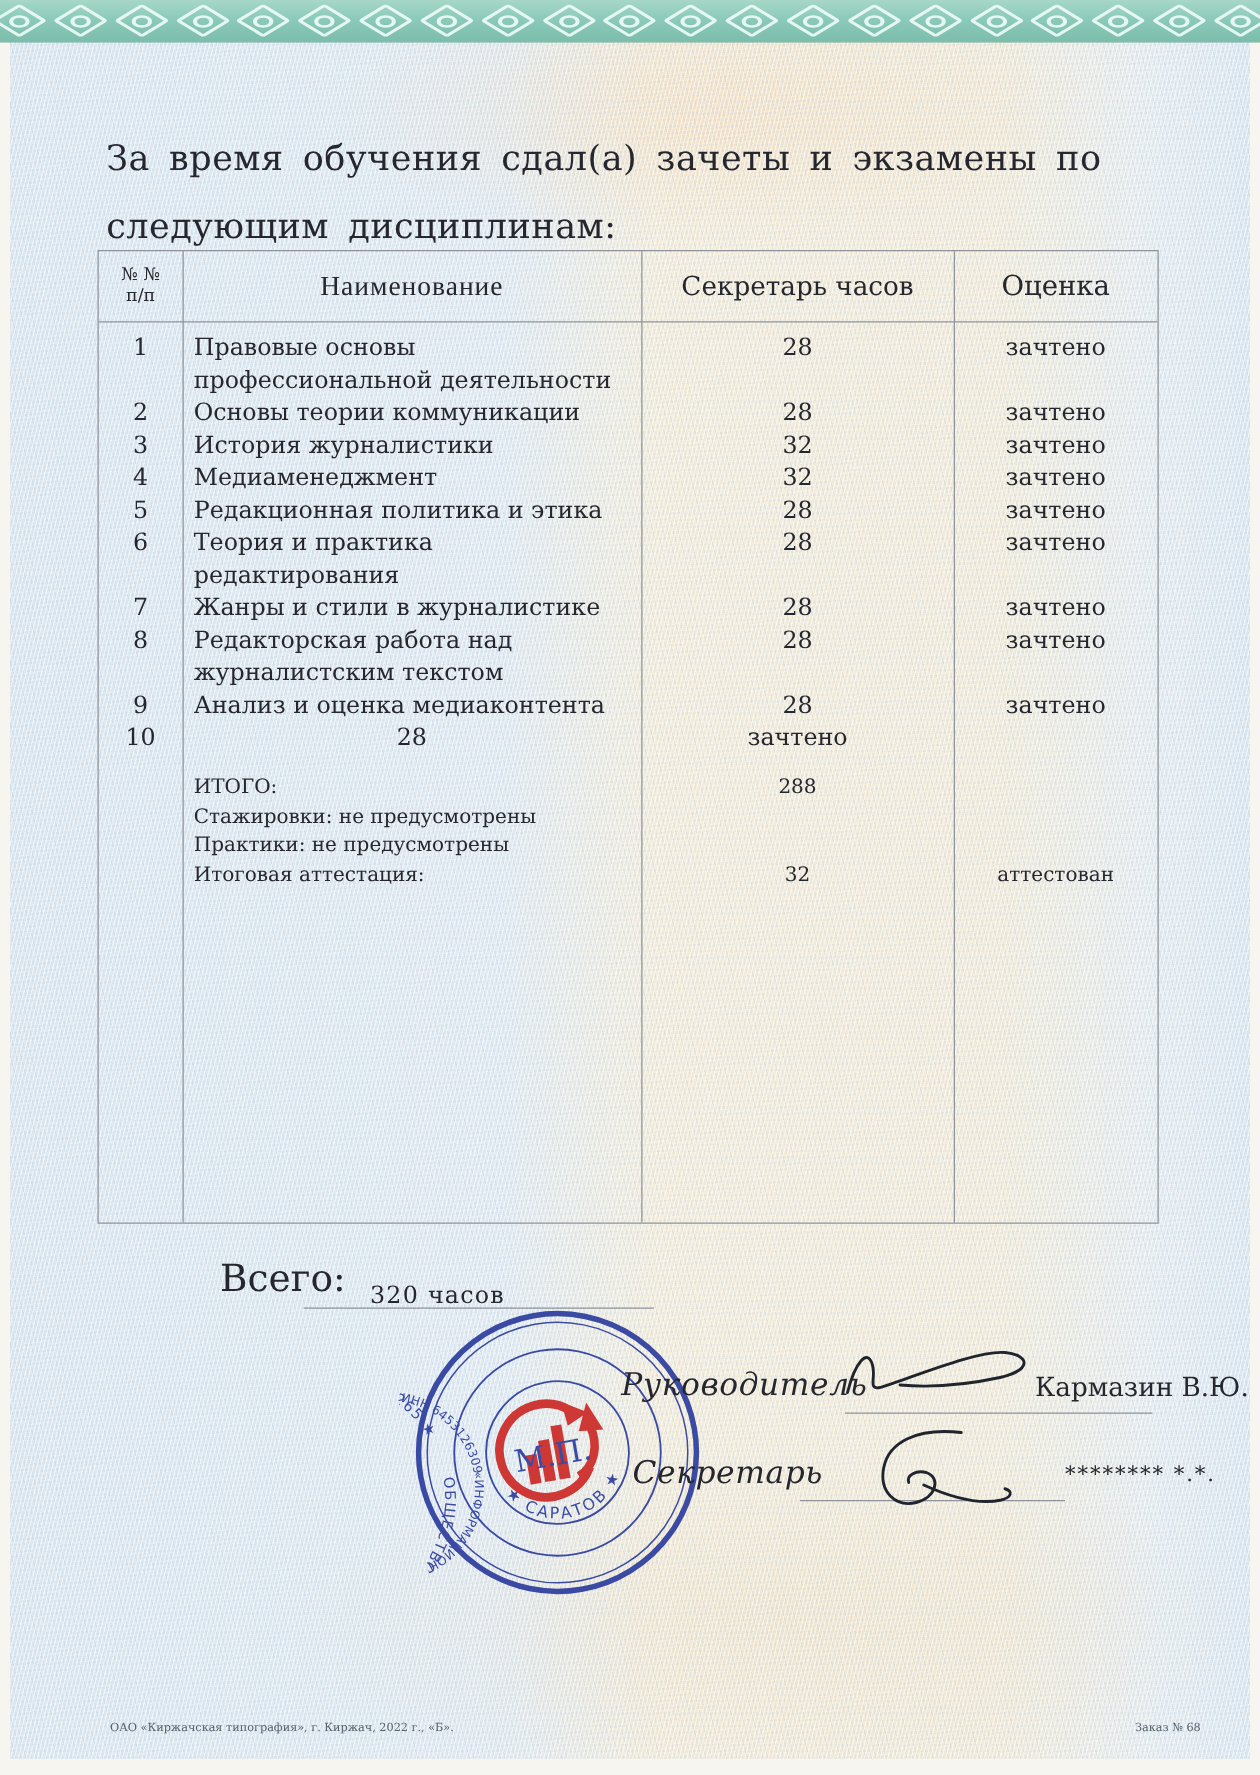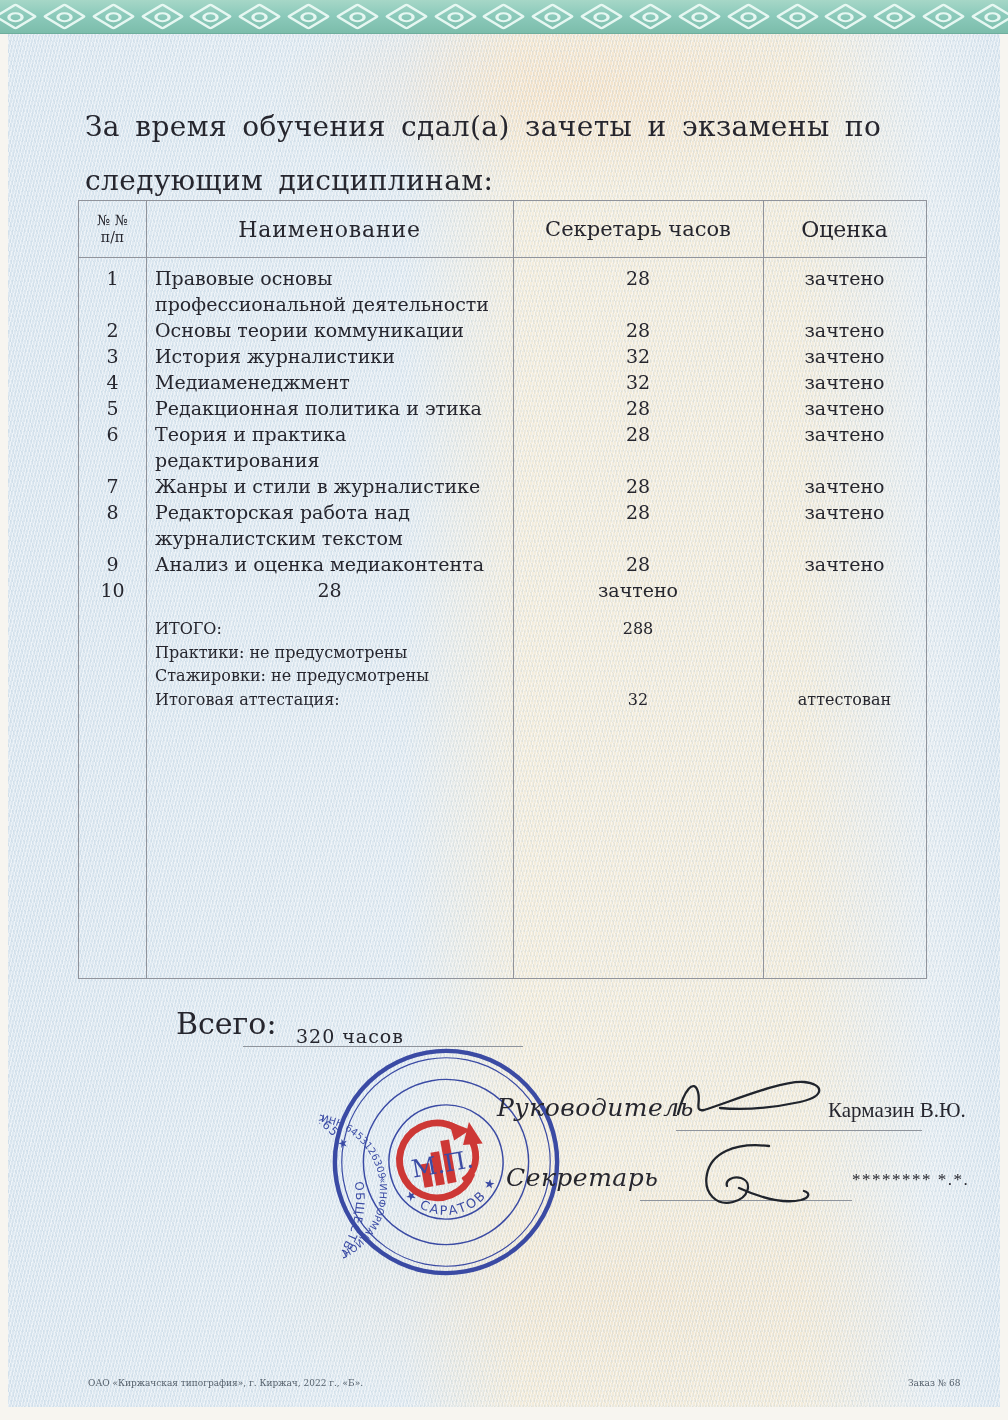--- a/index.html
+++ b/index.html
@@ -27,21 +27,21 @@
   
   .title{position:absolute;left:85px;top:100px;width:865px;font-size:28px;line-height:1.93;
     letter-spacing:0.4px;word-spacing:6px;font-weight:500;}
   
   .table{position:absolute;left:78px;top:200px;width:847px;height:777px;border:1px solid #90939b;box-sizing:content-box;}
   .vline{position:absolute;top:0;bottom:0;width:1px;background:#90939b;}
   .v1{left:67px}.v2{left:434px}.v3{left:684px}
   .thead{height:56px;border-bottom:1px solid #90939b;display:grid;
     grid-template-columns:67px 367px 250px 163px;align-items:center;text-align:center;}
   .h-num{font-size:14px;line-height:1.2;}
-  .h-name{font-size:22px;letter-spacing:0.8px;}
+  .h-name{font-size:22px;letter-spacing:0.8px;font-family:Liberation Serif, serif;}
   .h-hours{font-size:21px;}
   .h-grade{font-size:22px;}
   .tbody{padding-top:7px;}
   .trow{display:grid;grid-template-columns:67px 367px 250px 163px;font-size:19px;line-height:26px;align-items:start;}
   .c-num{text-align:center;}
   .c-name{padding:0 8px 0 9px;white-space:pre-line;}
   .c-hours{text-align:center;}
   .c-grade{text-align:center;}
   .tsummary{margin-top:14px;}
   .tsummary .trow{font-size:16px;line-height:23.5px;}
@@ -52,21 +52,21 @@
   
   .sig-label{position:absolute;font-size:25px;font-style:italic;letter-spacing:0.5px;}
   .lab-head{left:497px;top:1093px;}
   .lab-sec{left:506px;top:1163px;}
   .sig-line{position:absolute;border-bottom:1px solid #8f949c;}
   .line-head{left:676px;top:1130px;width:246px;}
   .line-sec{left:640px;top:1200px;width:212px;}
   .sig-svg{position:absolute;}
   .svg-head{left:672px;top:1072px;}
   .svg-sec{left:683px;top:1140px;}
-  .sig-name{position:absolute;font-size:21px;font-family:Liberation Serif, serif;}
+  .sig-name{position:absolute;font-size:21px;}
   .name-head{left:828px;top:1098px;}
   .name-sec{left:852px;top:1170px;font-size:17px;letter-spacing:1.5px;}
   
   .stamp{position:absolute;left:328px;top:1044px;width:236px;height:236px;transform:rotate(-10deg);opacity:0.93;}
   
   .footer{position:absolute;left:0;right:0;top:1378px;font-size:9px;color:#55606b;}
   .footer-left{position:absolute;left:88px;top:0;}
   .footer-right{position:absolute;left:897px;top:0;padding-left:11px;}
 </style>
 </head>
@@ -220,27 +220,27 @@
       </div>
     <div class="tsummary" id="tbody-summary">
         <div class="trow">
       <div class="c-num"></div>
       <div class="c-name">ИТОГО:</div>
       <div class="c-hours">288</div>
       <div class="c-grade"></div>
     </div>
         <div class="trow">
       <div class="c-num"></div>
-      <div class="c-name">Практики: не предусмотрены</div>
+      <div class="c-name">Стажировки: не предусмотрены</div>
       <div class="c-hours"></div>
       <div class="c-grade"></div>
     </div>
         <div class="trow">
       <div class="c-num"></div>
-      <div class="c-name">Стажировки: не предусмотрены</div>
+      <div class="c-name">Практики: не предусмотрены</div>
       <div class="c-hours"></div>
       <div class="c-grade"></div>
     </div>
         <div class="trow">
       <div class="c-num"></div>
       <div class="c-name">Итоговая аттестация:</div>
       <div class="c-hours">32</div>
       <div class="c-grade">аттестован</div>
     </div>
       </div>

